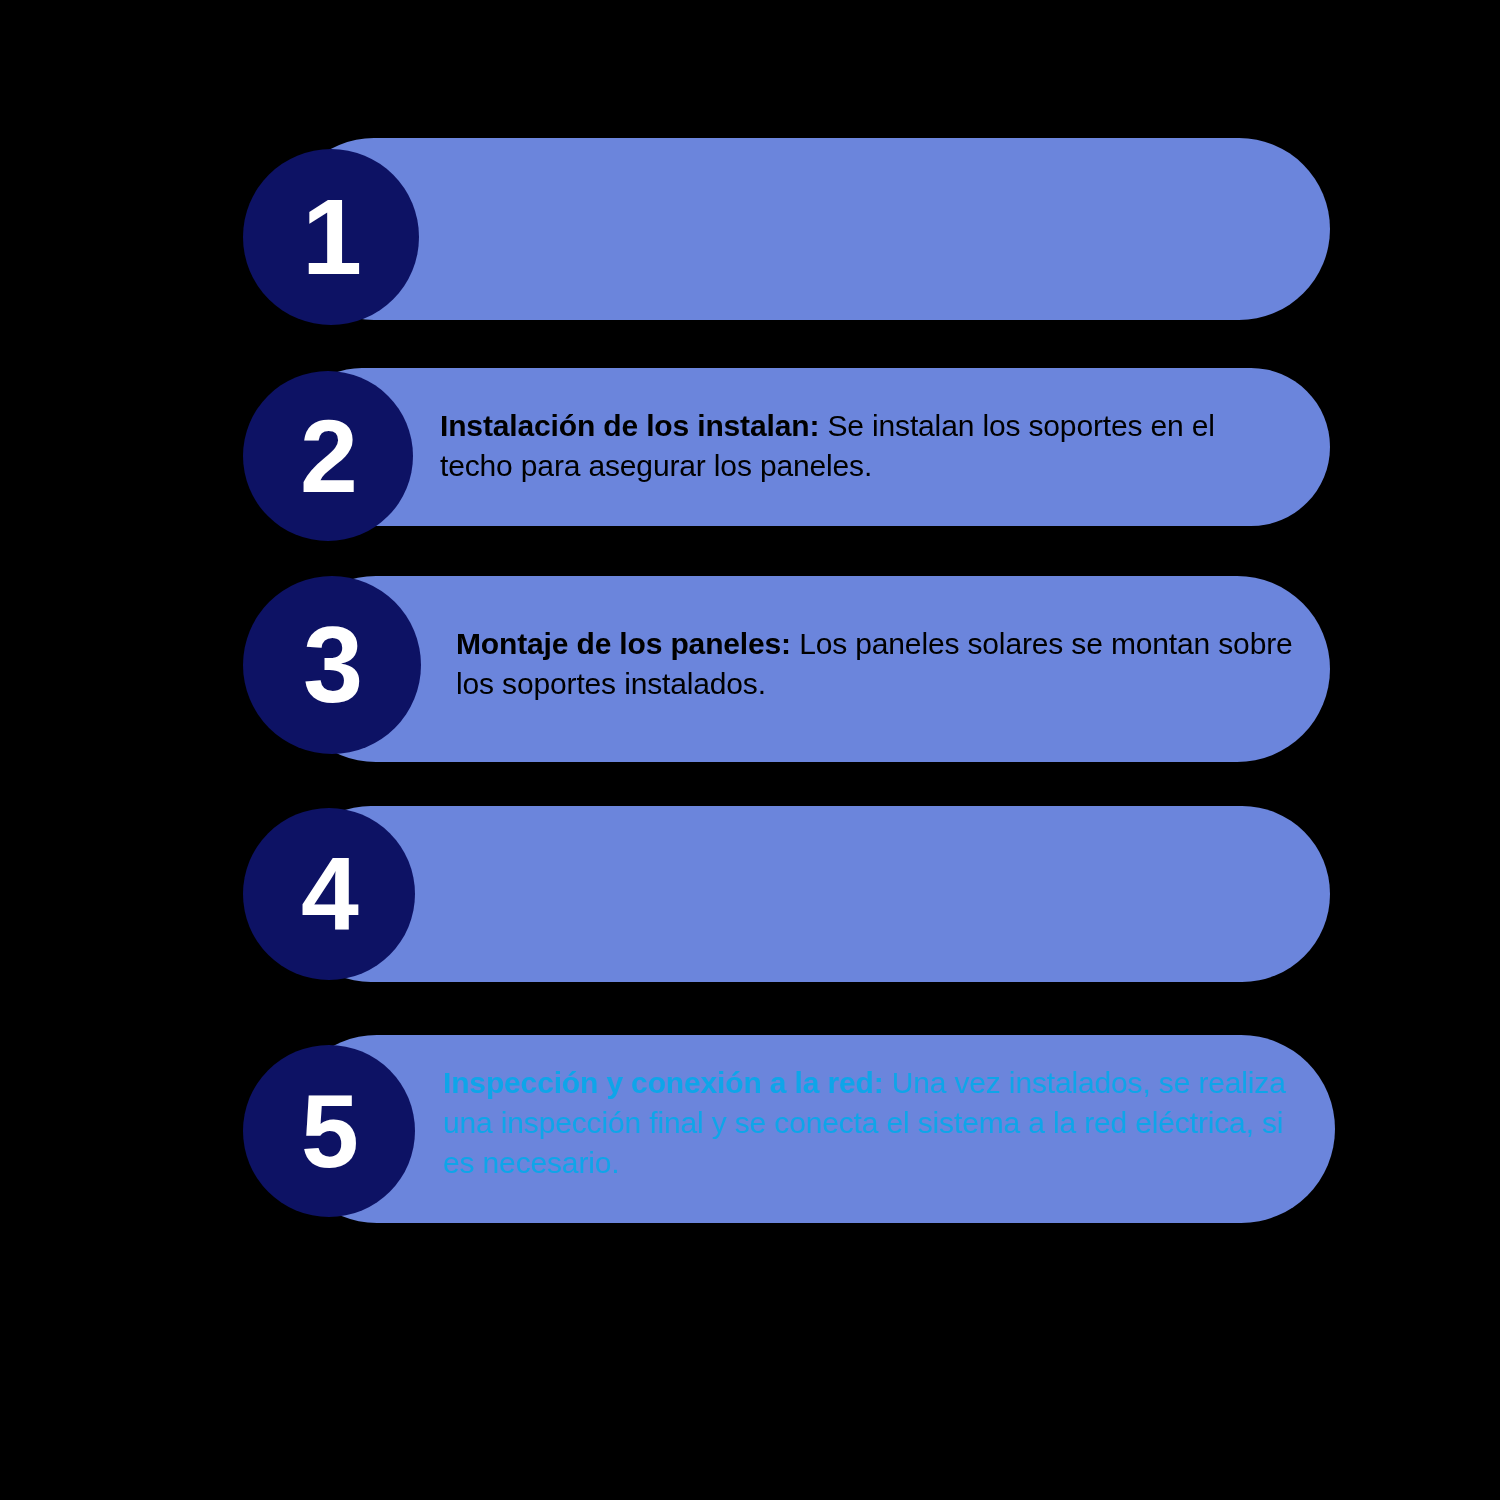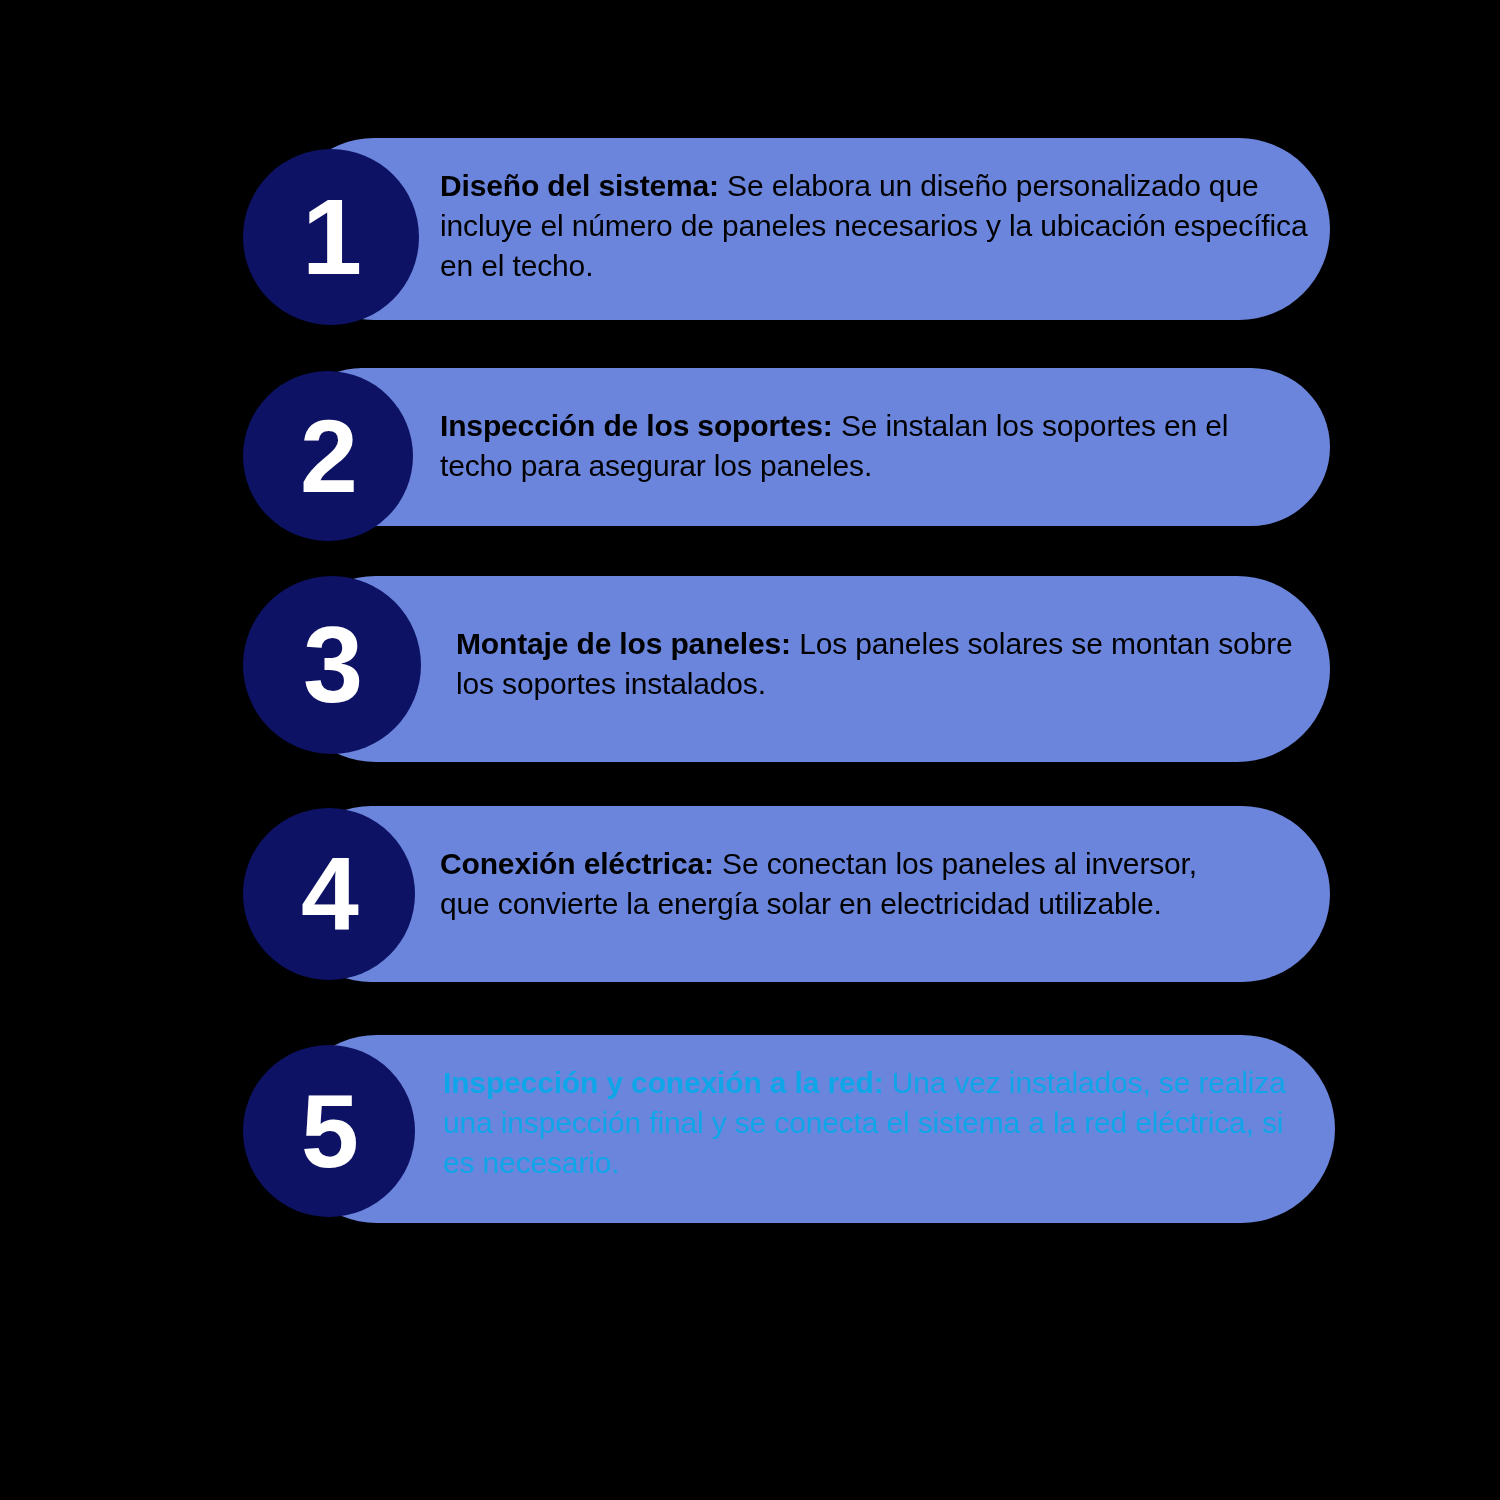--- a/index.html
+++ b/index.html
@@ -101,53 +101,47 @@
 </head>
 <body>
 
 <div id="canvas" style="background: rgb(0, 0, 0);">
 
   <div class="step-row row-1">
     <div class="step-bar" style="background: rgb(107, 133, 220);"></div>
     <div class="step-circle circle-1" style="background: rgb(13, 18, 100);">
       <span class="step-number num-1" style="color: rgb(255, 255, 255);">1</span>
     </div>
-    <div class="step-text text-1" style="color: rgb(0, 0, 0);">
-      <span class="lead">Diseño del sistema:</span><span class="body"> Se elabora un diseño personalizado que incluye el número de paneles necesarios y la ubicación específica en el techo.</span>
-    </div>
   </div>
 
   <div class="step-row row-2">
     <div class="step-bar" style="background: rgb(107, 133, 220);"></div>
     <div class="step-circle circle-2" style="background: rgb(13, 18, 100);">
       <span class="step-number num-2" style="color: rgb(255, 255, 255);">2</span>
     </div>
     <div class="step-text text-2" style="color: rgb(0, 0, 0);">
-      <span class="lead">Inspección de los soportes:</span><span class="body"> Se instalan los soportes en el techo para asegurar los paneles.</span>
+      <span class="lead">Instalación de los instalan:</span><span class="body"> Se instalan los soportes en el techo para asegurar los paneles.</span>
     </div>
   </div>
 
   <div class="step-row row-3">
     <div class="step-bar" style="background: rgb(107, 133, 220);"></div>
     <div class="step-circle circle-3" style="background: rgb(13, 18, 100);">
       <span class="step-number num-3" style="color: rgb(255, 255, 255);">3</span>
     </div>
     <div class="step-text text-3" style="color: rgb(0, 0, 0);">
       <span class="lead">Montaje de los paneles:</span><span class="body"> Los paneles solares se montan sobre los soportes instalados.</span>
     </div>
   </div>
 
   <div class="step-row row-4">
     <div class="step-bar" style="background: rgb(107, 133, 220);"></div>
     <div class="step-circle circle-4" style="background: rgb(13, 18, 100);">
       <span class="step-number num-4" style="color: rgb(255, 255, 255);">4</span>
     </div>
-    <div class="step-text text-4" style="color: rgb(0, 0, 0);">
-      <span class="lead">Conexión eléctrica:</span><span class="body"> Se conectan los paneles al inversor, que convierte la energía solar en electricidad utilizable.</span>
-    </div>
   </div>
 
   <div class="step-row row-5">
     <div class="step-bar" style="background: rgb(107, 133, 220);"></div>
     <div class="step-circle circle-5" style="background: rgb(13, 18, 100);">
       <span class="step-number num-5" style="color: rgb(255, 255, 255);">5</span>
     </div>
     <div class="step-text text-5" style="color: #0ea5e9;">
       <span class="lead">Inspección y conexión a la red:</span><span class="body"> Una vez instalados, se realiza una inspección final y se conecta el sistema a la red eléctrica, si es necesario.</span>
     </div>

